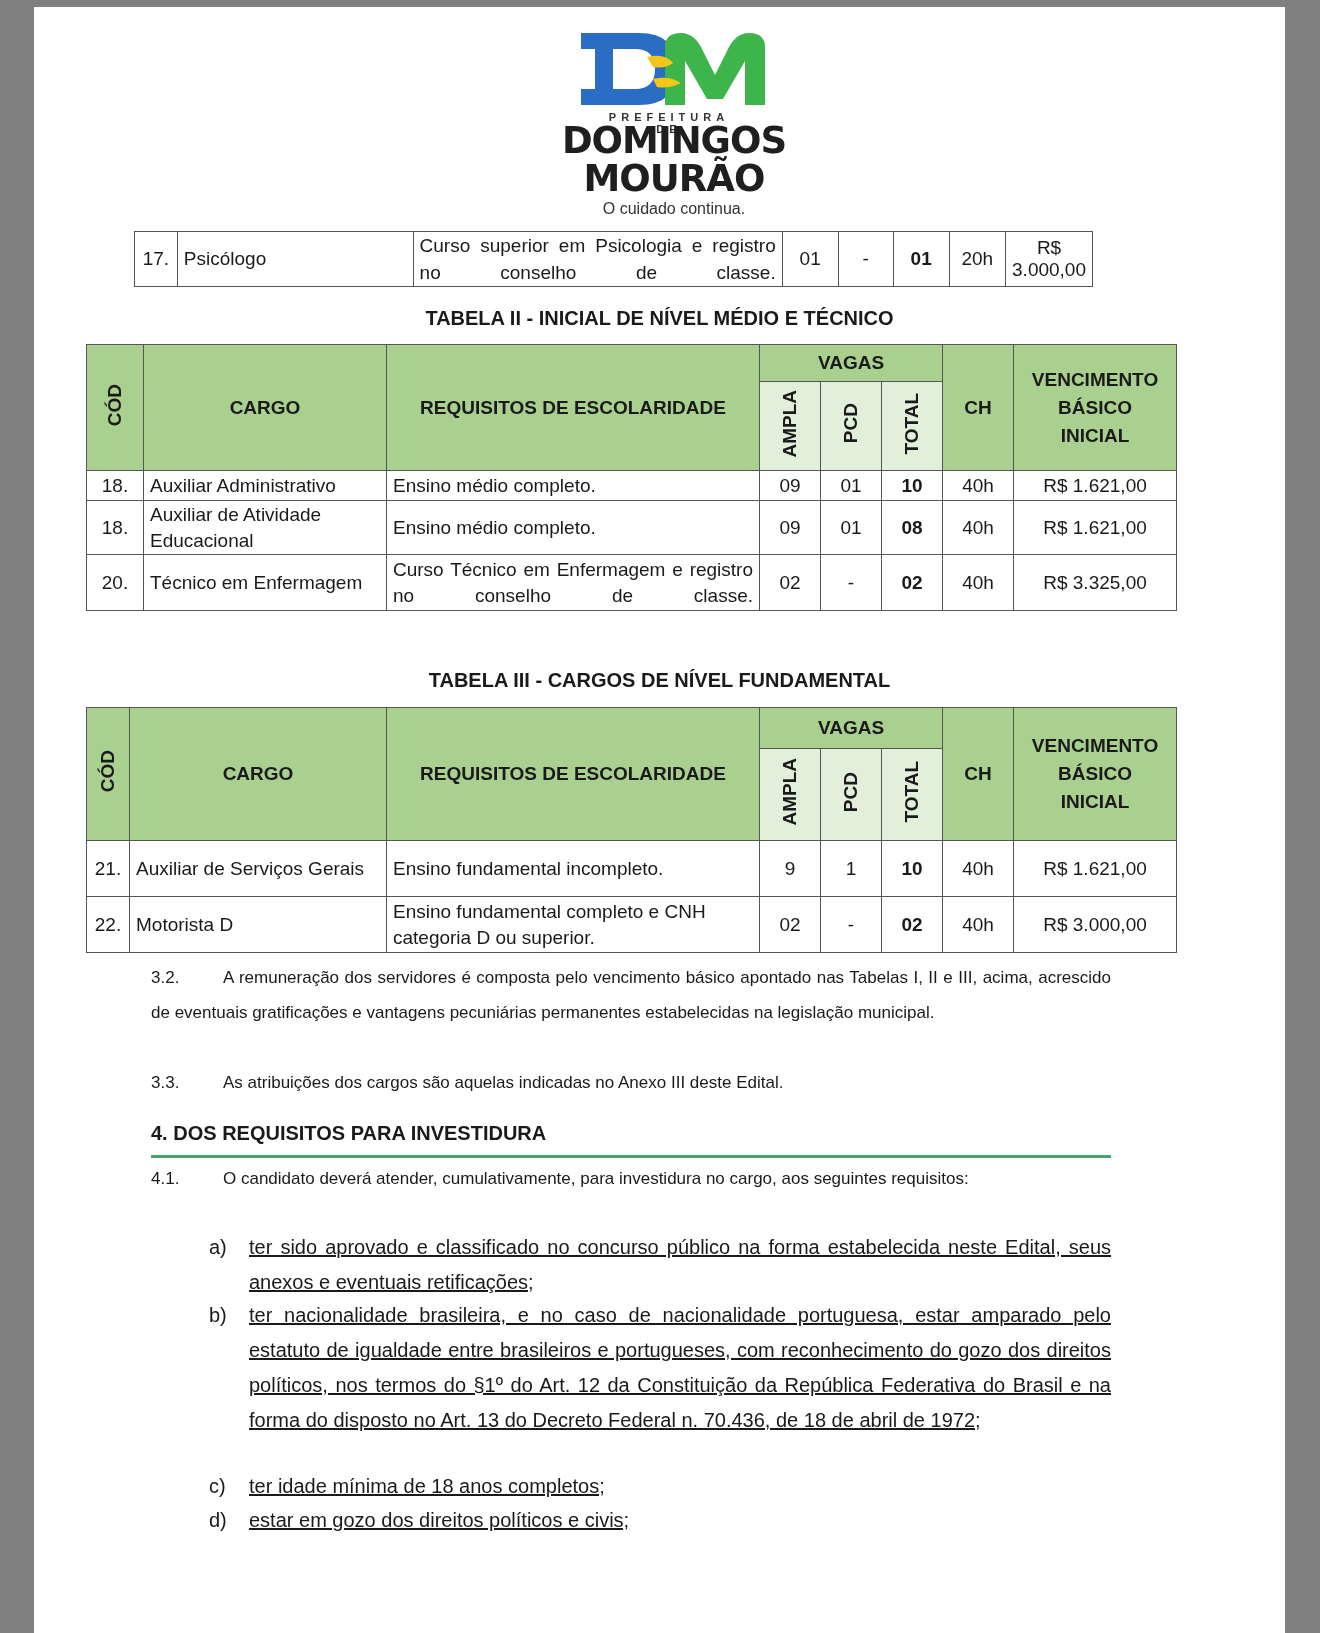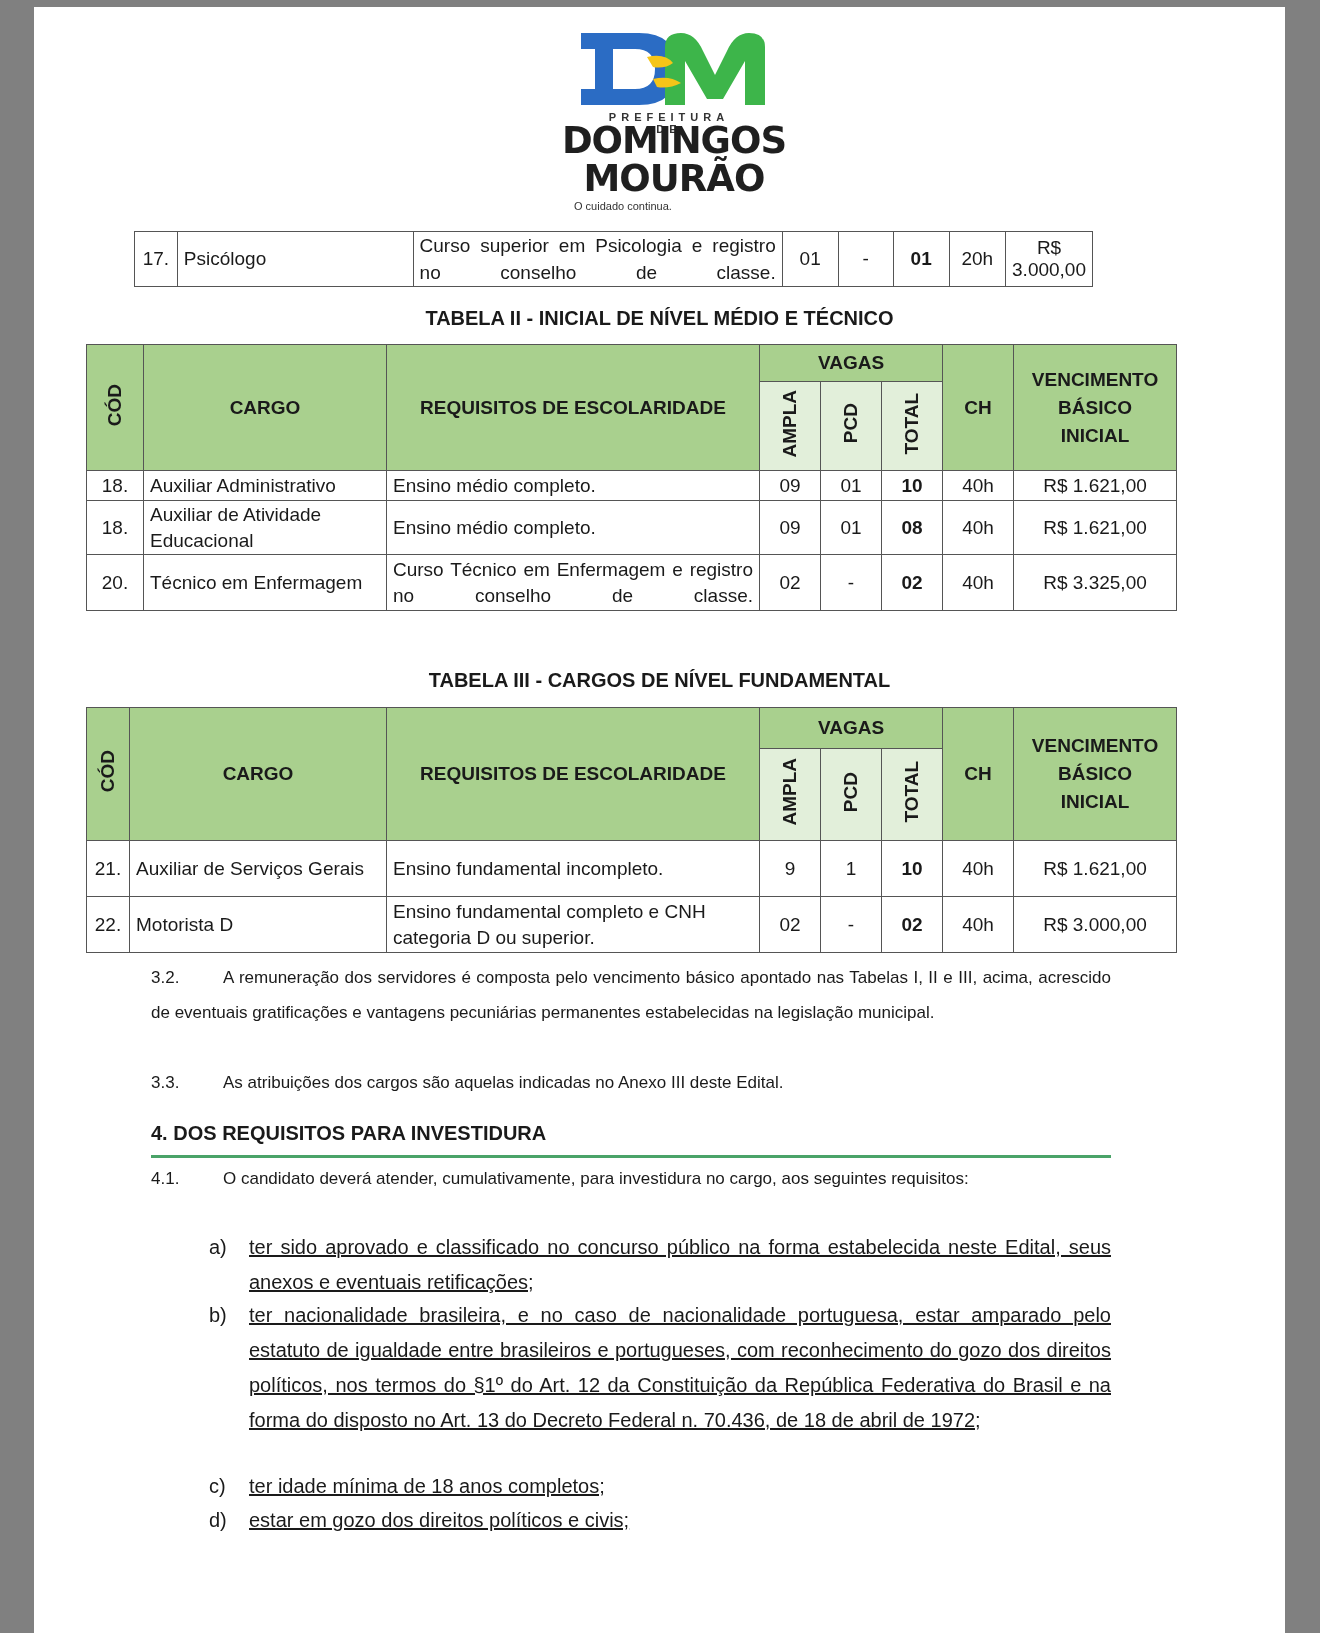--- a/index.html
+++ b/index.html
@@ -17,21 +17,21 @@
   .logo-pref {
     position:absolute; left:560px; top:84px; width:150px; text-align:center;
     font-size:11px; letter-spacing:5px; color:#333; font-weight:bold;
   }
   .logo-name {
     position:absolute; left:470px; top:95px; width:340px; text-align:center;
     font-family:"DejaVu Sans", sans-serif; font-weight:bold; font-size:37px; line-height:38px;
     color:#1f1f1f; letter-spacing:-1px;
   }
   .logo-tag {
-    position:absolute; left:540px; top:173px; width:200px; text-align:left; font-size:11px; color:#333;
+    position:absolute; left:540px; top:173px; width:200px; text-align:center; font-size:16px; color:#333;
   }
   table { border-collapse:collapse; position:absolute; font-size:19px; }
   td, th { border:1.5px solid #555; padding:0 6px; }
   .t1 { left:59px; top:224px; width:959px;margin-left:41px; }
   .t1 td { height:54px; }
   .hdr { background:#a9d08e; font-weight:bold; text-align:center; font-size:19px; }
   .sub { background:#e2efda; font-weight:bold; }
   .vert { writing-mode:vertical-rl; transform:rotate(180deg); display:inline-block; }
   .c { text-align:center; }
   .b { font-weight:bold; }

